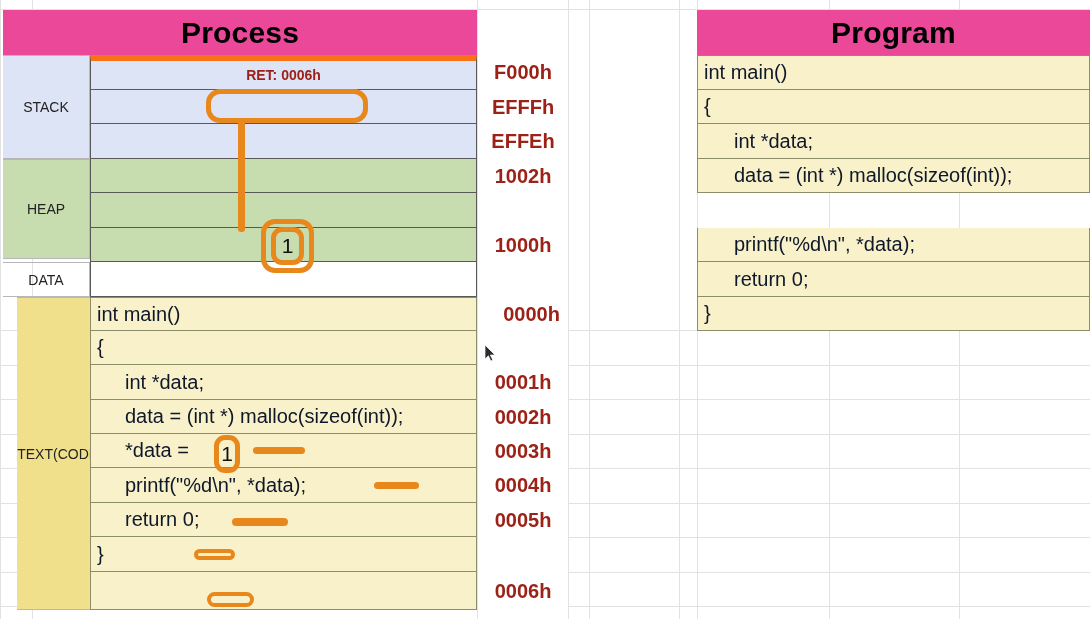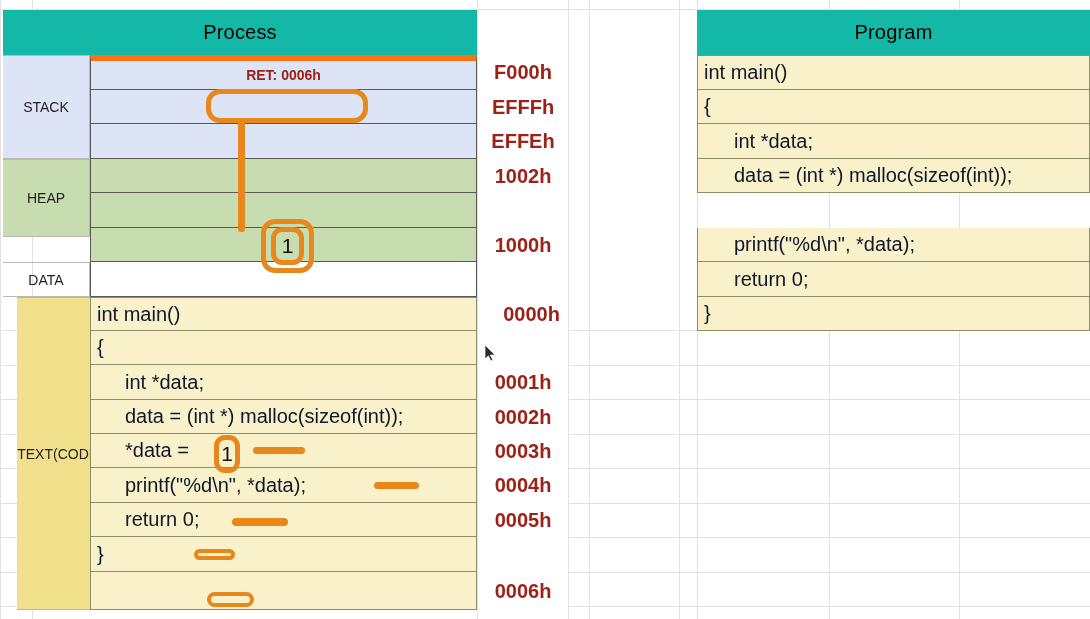--- a/index.html
+++ b/index.html
@@ -15,21 +15,21 @@
   .gridline{position:absolute;background:#e2e2e2;}
   .gv{width:1px;top:0;bottom:0;}
   .gh{height:1px;left:0;right:0;}
 
   
   .cell{position:absolute;box-sizing:border-box;
         display:flex;align-items:center;
         font-size:19px;color:#0f172a;white-space:nowrap;overflow:hidden;}
 
   
-  .hdr{background:#14b8a6;font-weight:normal;font-size:20px;
+  .hdr{background:#ec4899;font-weight:bold;font-size:30px;
        justify-content:center;color:#000;letter-spacing:.2px;}
 
   
   .seglabel{justify-content:center;font-size:14px;color:#222;
             border-top:1px solid #b7b7b7;border-bottom:1px solid #b7b7b7;
             border-right:1px solid #b7b7b7;}
   .seg-stack{background:#dde4f5;}
   .seg-heap {background:#c7ddb0;}
   .seg-data {background:#eeca a4;}
   .seg-text {background:#f1e08b;}
@@ -95,21 +95,21 @@
   <div class="gridline gh" style="top:468px"></div>
   <div class="gridline gh" style="top:503px"></div>
   <div class="gridline gh" style="top:537px"></div>
   <div class="gridline gh" style="top:572px"></div>
   <div class="gridline gh" style="top:606px"></div>
 
   <div class="cell hdr" style="left:3px;top:10px;width:474px;height:45px;">Process</div>
   <div class="cell hdr" style="left:697px;top:10px;width:393px;height:45px;">Program</div>
 
   <div class="cell seglabel seg-stack" style="left:3px;top:55px;width:87px;height:104px;">STACK</div>
-  <div class="cell seglabel seg-heap" style="left:3px;top:159px;width:87px;height:78px;">HEAP</div>
+  <div class="cell seglabel seg-heap" style="left:3px;top:159px;width:87px;height:100px;">HEAP</div>
   <div class="cell seglabel seg-data" style="left:3px;top:262px;width:87px;height:35px;">DATA</div>
   <div class="cell seglabel seg-text" style="left:3px;top:297px;width:87px;height:313px;margin-left:14px;">TEXT(CODE)</div>
 
   <div class="cell mrow first m-stack rettxt" style="left:90px;top:55px;width:387px;height:35px;">RET: 0006h</div>
   <div class="cell mrow m-stack" style="left:90px;top:90px;width:387px;height:34px;"></div>
   <div class="cell mrow m-stack" style="left:90px;top:124px;width:387px;height:35px;"></div>
   <div class="cell mrow m-heap" style="left:90px;top:159px;width:387px;height:34px;"></div>
   <div class="cell mrow m-heap" style="left:90px;top:193px;width:387px;height:35px;"></div>
   <div class="cell mrow m-heap" style="left:90px;top:228px;width:387px;height:34px;"></div>
   <div class="cell mrow m-data" style="left:90px;top:262px;width:387px;height:35px;"></div>

